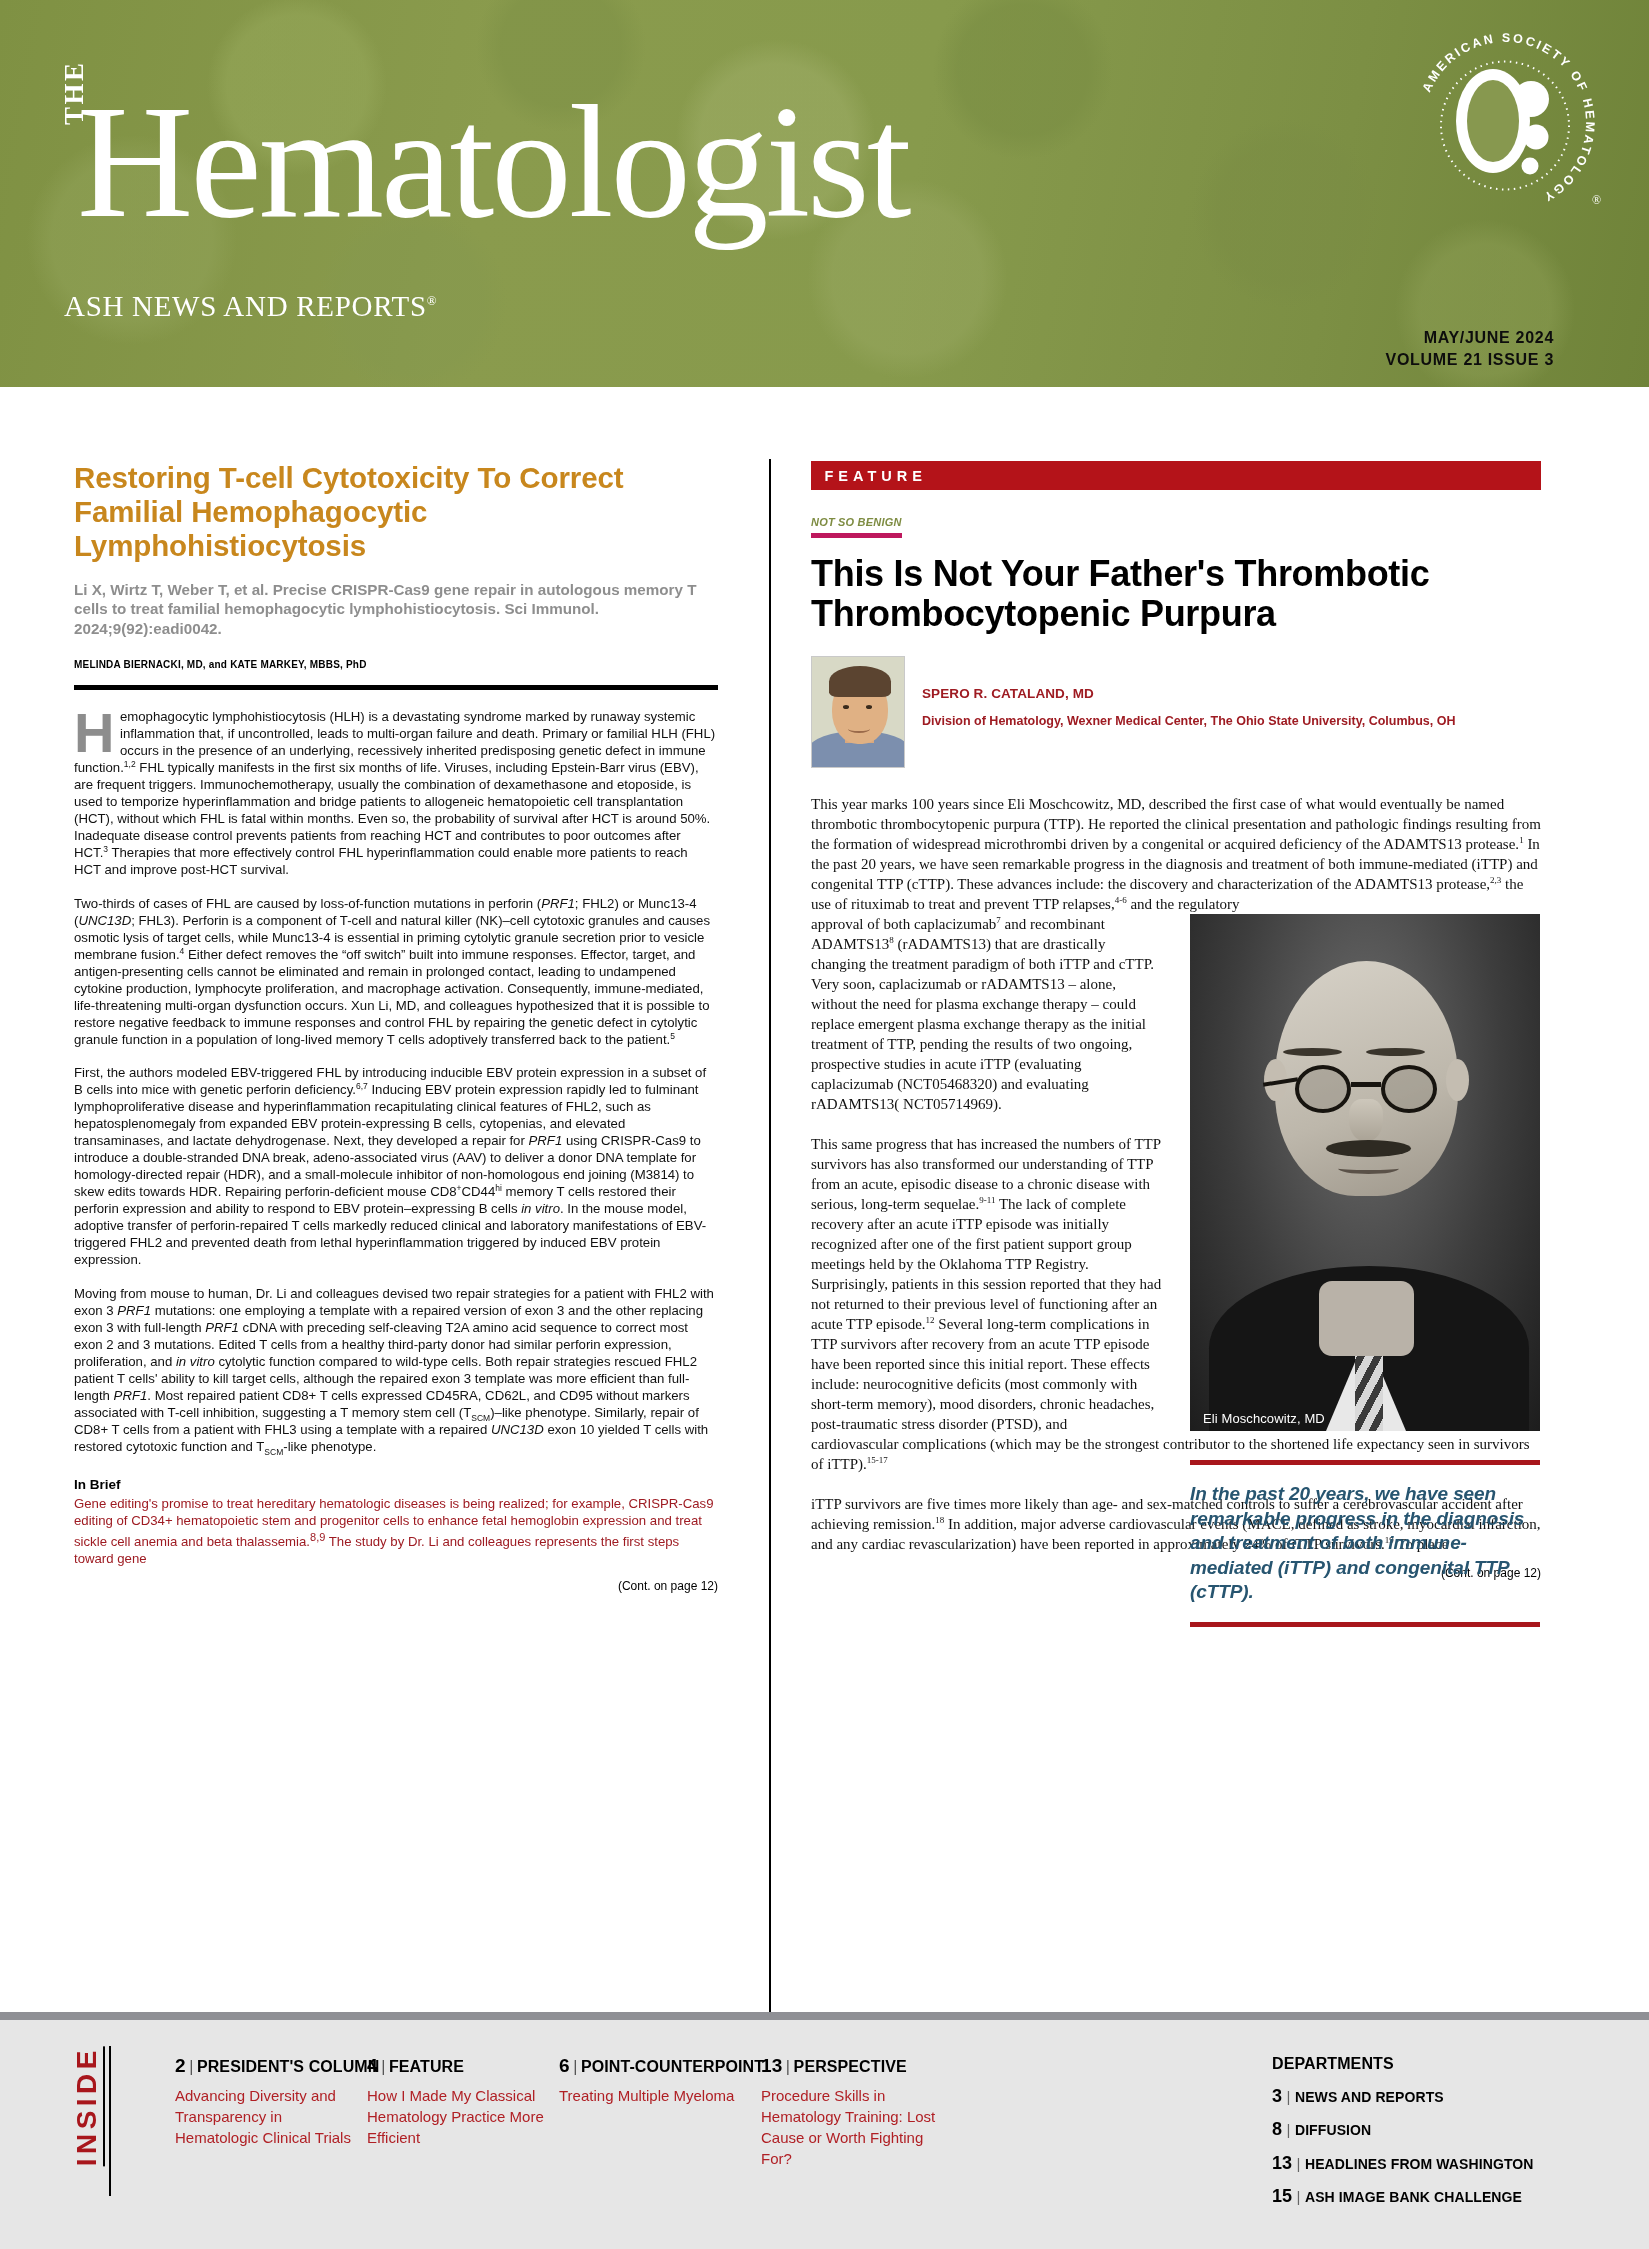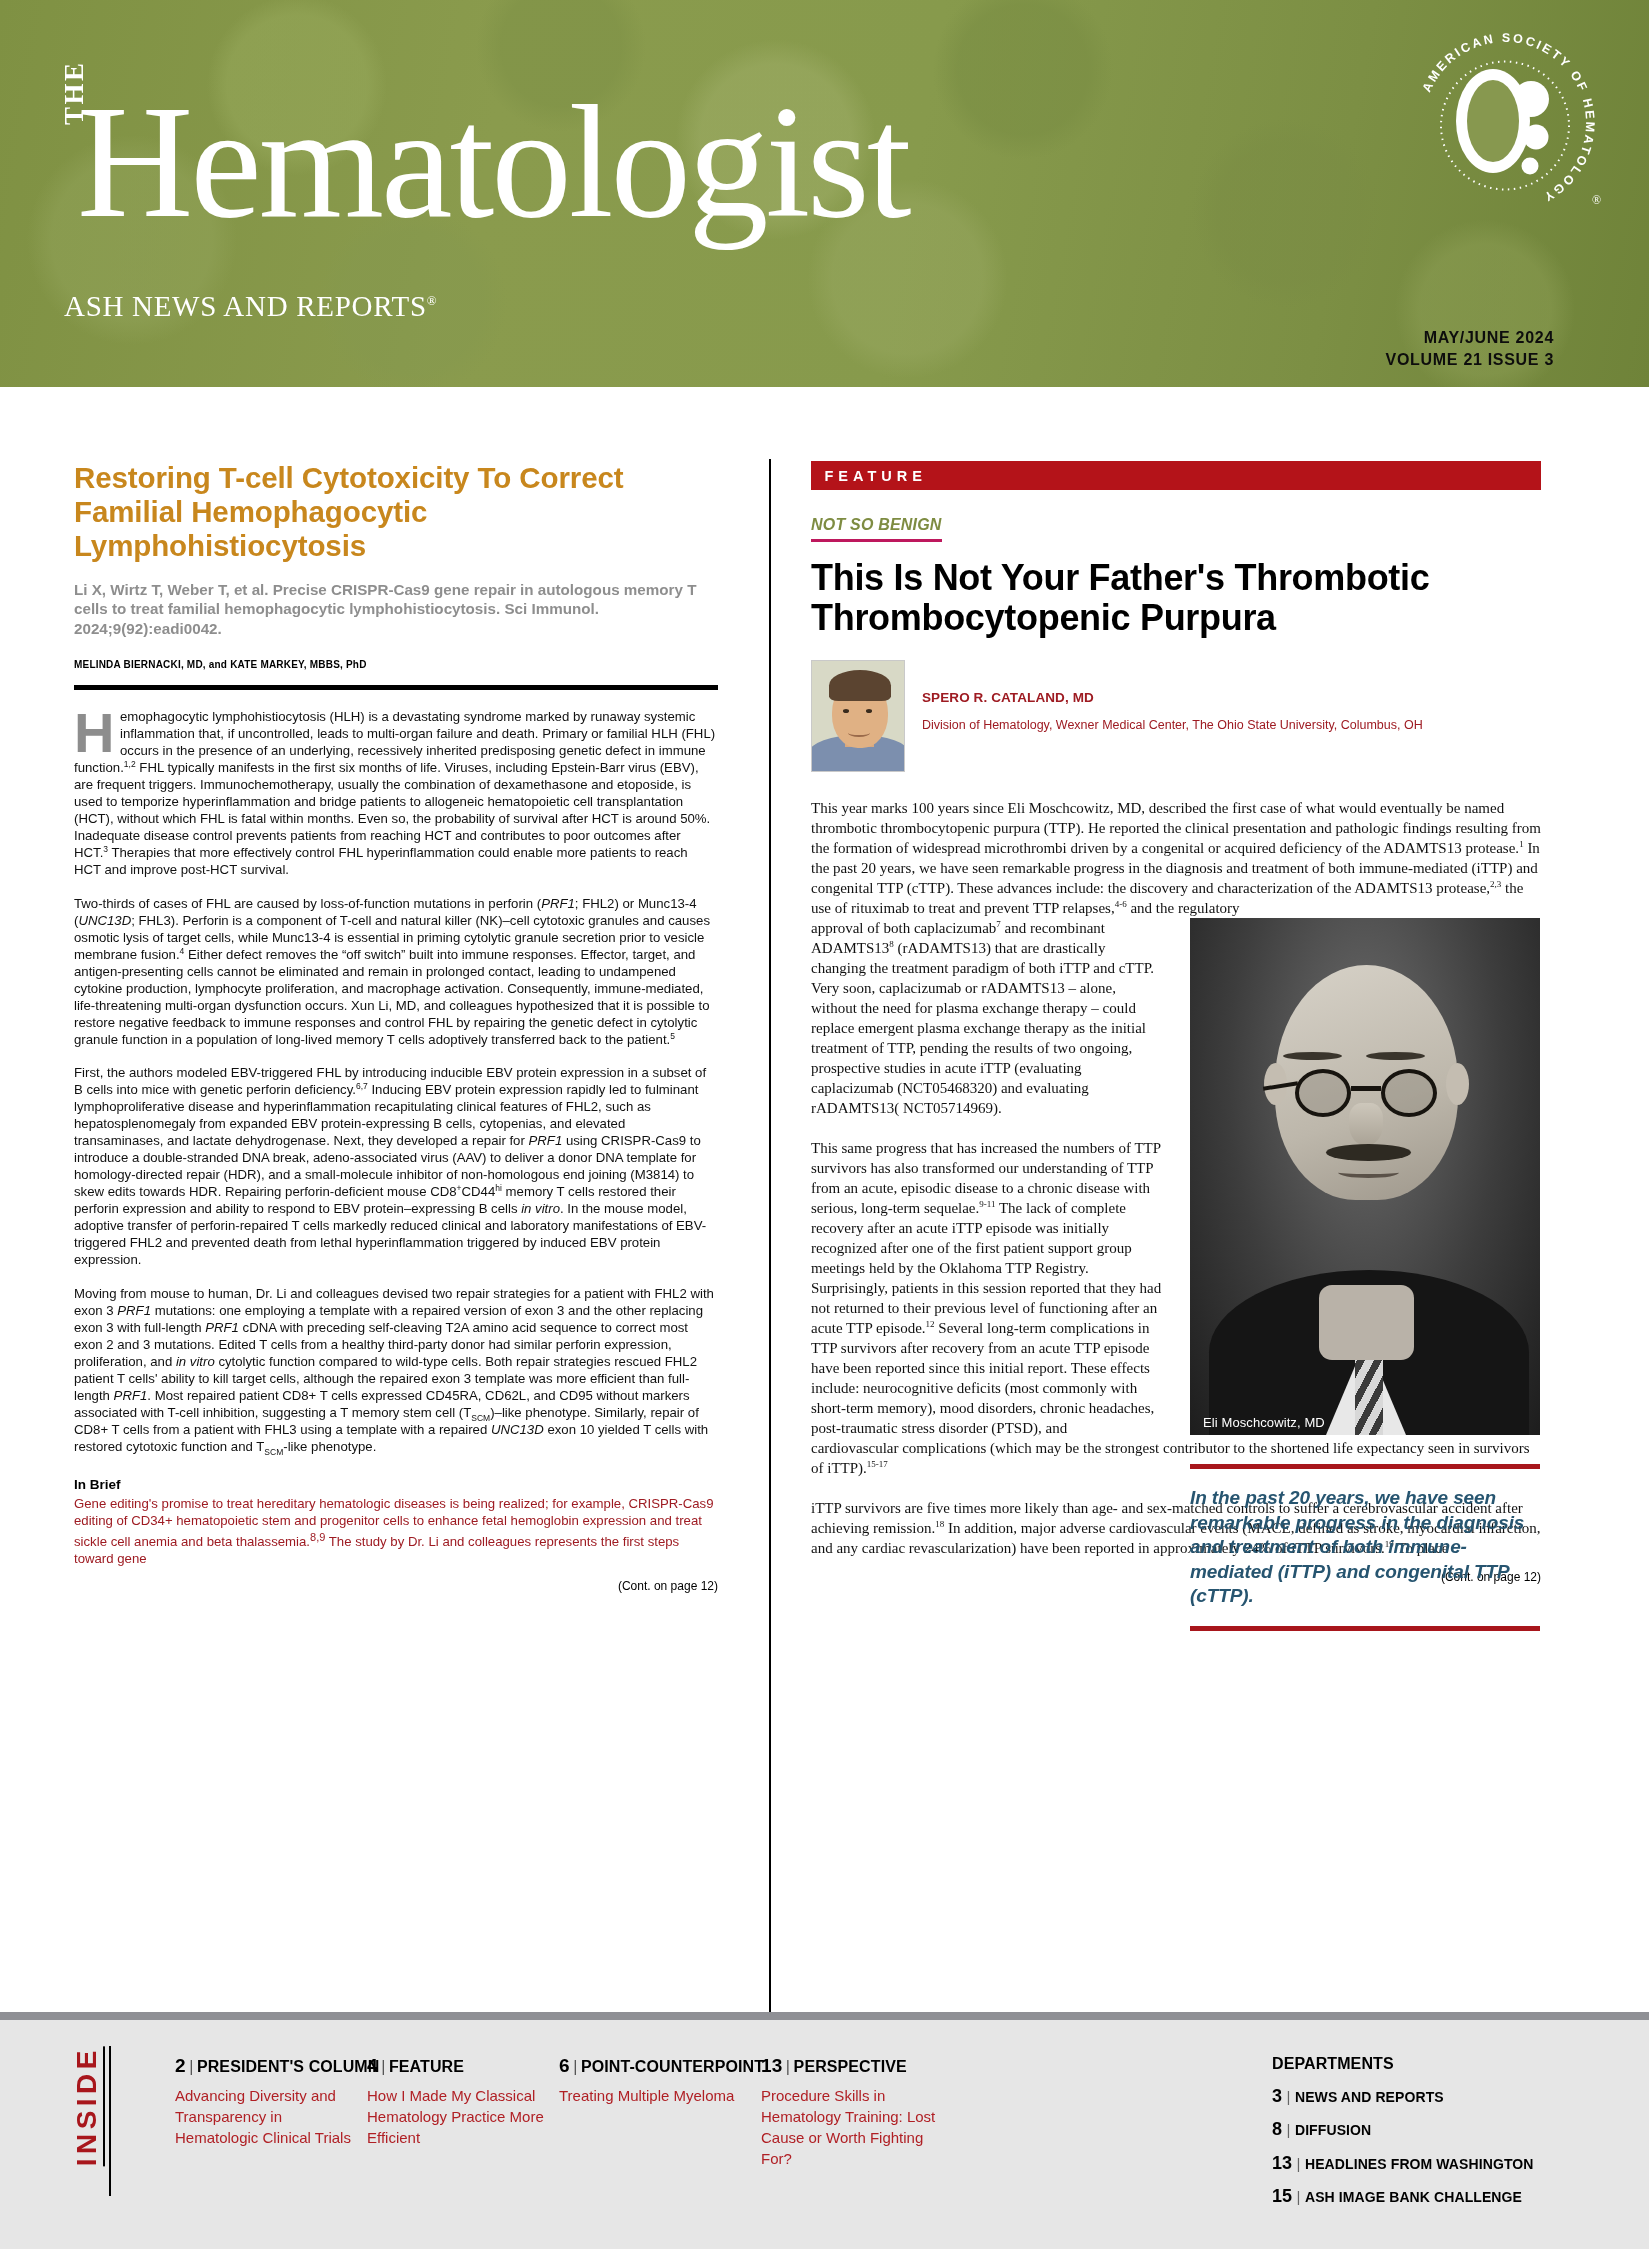--- a/index.html
+++ b/index.html
@@ -111,23 +111,23 @@
 
   
   .col-right { position:absolute; left:811px; top:74px; width:730px; }
   .feature-bar {
     height:29px; background:#b41319; color:#fff;
     font-size:14.5px; font-weight:bold; letter-spacing:5px;
     display:flex; align-items:center; padding-left:13.5px;
   }
   .kicker {
     margin-top:26px; display:inline-block;
-    font-size:16px; font-weight:bold; font-style:italic;
+    font-size:11px; font-weight:bold; font-style:italic;
     color:#7e8c42; letter-spacing:0.2px;
-    border-bottom:3px solid #be185d; padding-bottom:4.5px;
+    border-bottom:5px solid #be185d; padding-bottom:4.5px;
   }
   .feature-title {
     margin-top:16.5px;
     font-size:36px; line-height:40px; font-weight:bold; color:#000;
     letter-spacing:-0.3px;
   }
 
   .byline-wrap { margin-top:22px; display:flex; gap:17px; align-items:flex-start; }
   .byline-photo {
     width:94px; height:112px; flex:0 0 94px;
@@ -154,21 +154,21 @@
   .byline-photo .eye.l { left:31px; } .byline-photo .eye.r { left:54px; }
   .byline-photo .smile {
     position:absolute; left:36px; top:68px; width:22px; height:8px;
     border-bottom:2.5px solid #9a6a4a; border-radius:0 0 50% 50%;
   }
   .byline-name {
     font-size:13.5px; font-weight:bold; color:#9e1b22; letter-spacing:0.1px;
     margin-top:30px;
   }
   .byline-aff {
-    margin-top:13px; font-size:12.5px; font-weight:normal; color:#9e1b22;
+    margin-top:13px; font-size:12.5px; font-weight:bold; color:#9e1b22;
   }
 
   .serif-p {
     font-family:"Liberation Serif", serif;
     font-size:15px; line-height:20px; color:#111; text-align:left;
   }
   .serif-p sup { font-size:9px; vertical-align:super; line-height:0; }
 
   .lead-block { margin-top:26px; }
 

